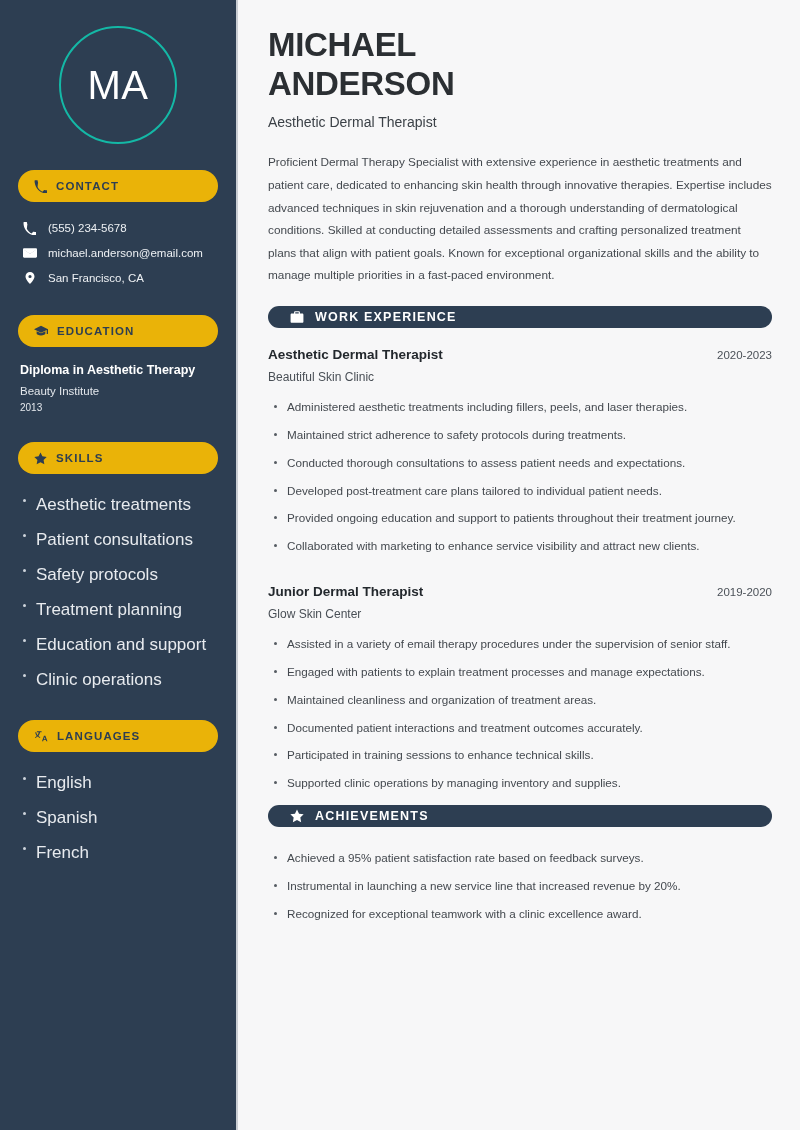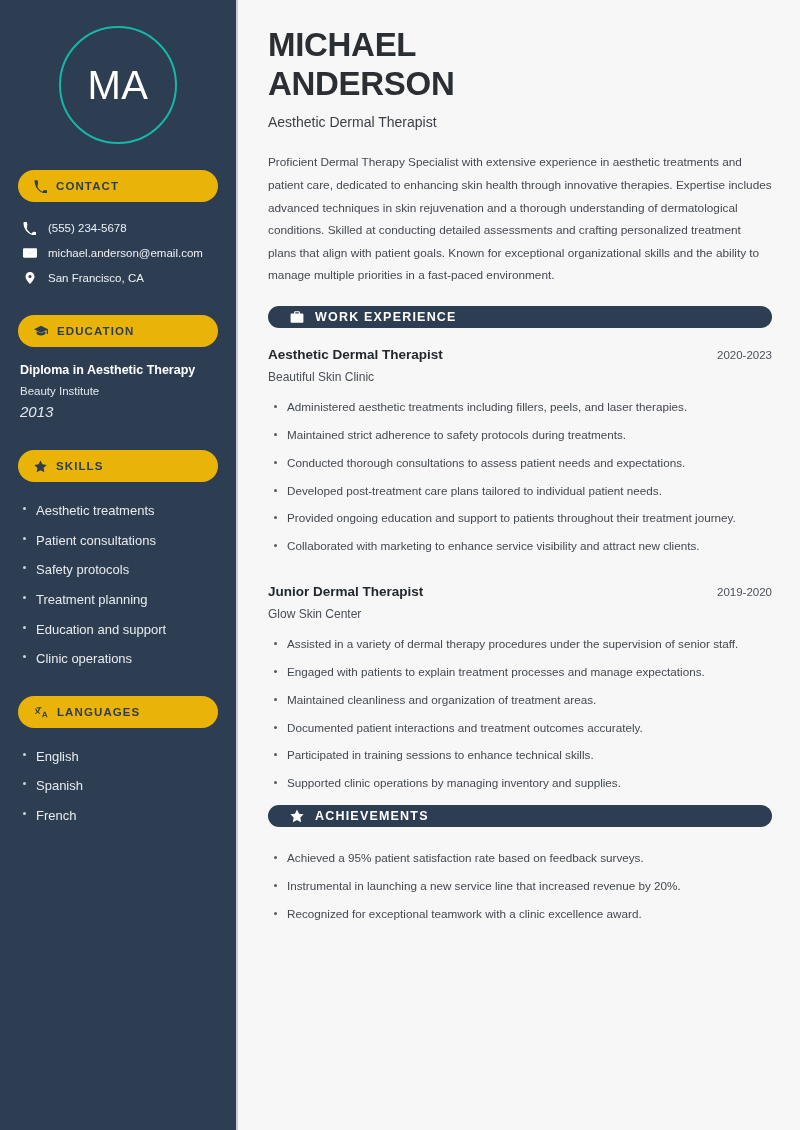--- a/index.html
+++ b/index.html
@@ -83,26 +83,26 @@
 
   .edu-block { padding: 0 2px; margin-bottom: 26px; }
   .edu-degree {
     color: #ffffff;
     font-size: 12.5px;
     font-weight: bold;
     line-height: 1.45;
     margin-bottom: 3px;
   }
   .edu-school { color: #e3e7ec; font-size: 11.5px; line-height: 1.6; }
-  .edu-year  { color: #e3e7ec; font-size: 15px; line-height: 1.6; font-style: italic; }
+  .edu-year  { color: #e3e7ec; font-size: 10px; line-height: 1.6; }
 
   .side-list { list-style: none; padding: 0 2px; margin-bottom: 22px; }
   .side-list li {
     color: #e8ebef;
-    font-size: 13px;
+    font-size: 17px;
     line-height: 1.35;
     padding: 6px 0 6px 16px;
     position: relative;
   }
   .side-list li::before {
     content: "";
     position: absolute;
     left: 3px;
     top: 11px;
     width: 3px;
@@ -340,21 +340,21 @@
       </ul>
     </div>
 
     <div class="job">
       <div class="job-head">
         <div class="job-title">Junior Dermal Therapist</div>
         <div class="job-dates">2019-2020</div>
       </div>
       <div class="job-company">Glow Skin Center</div>
       <ul class="bullets tight">
-        <li>Assisted in a variety of dermal therapy procedures under the supervision of senior staff.</li>
+        <li>Assisted in a variety of email therapy procedures under the supervision of senior staff.</li>
         <li>Engaged with patients to explain treatment processes and manage expectations.</li>
         <li>Maintained cleanliness and organization of treatment areas.</li>
         <li>Documented patient interactions and treatment outcomes accurately.</li>
         <li>Participated in training sessions to enhance technical skills.</li>
         <li>Supported clinic operations by managing inventory and supplies.</li>
       </ul>
     </div>
 
     <div class="sec-bar">
       <span class="ico">

